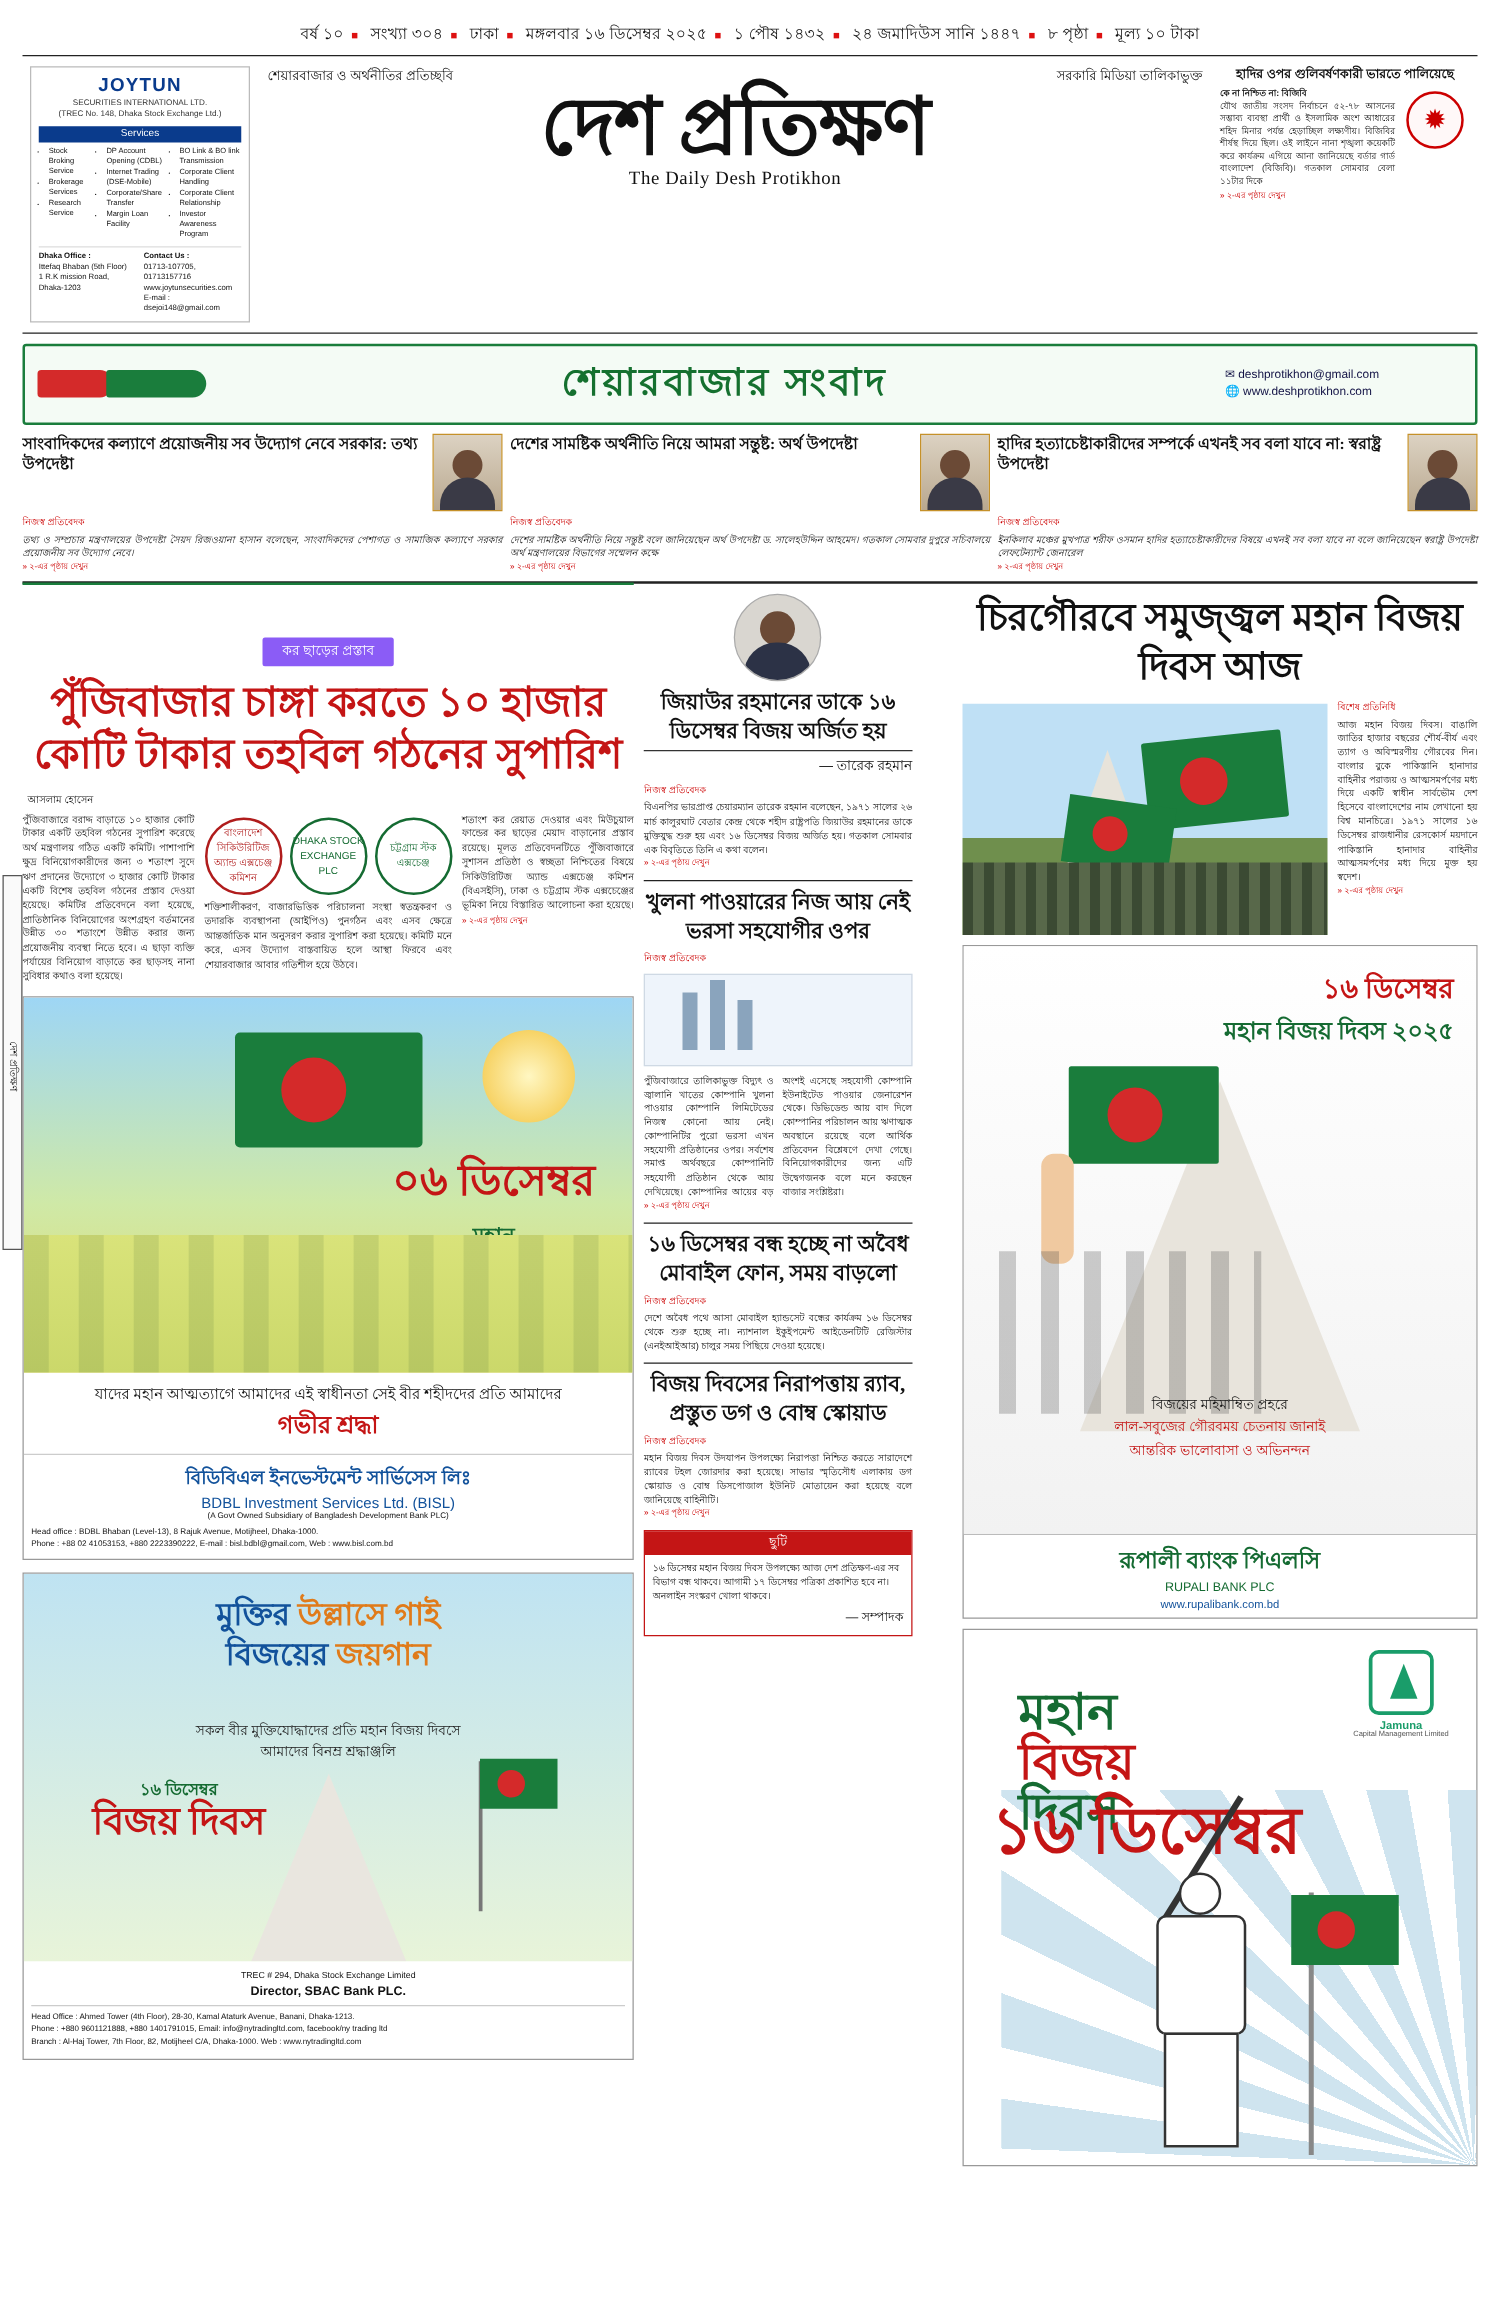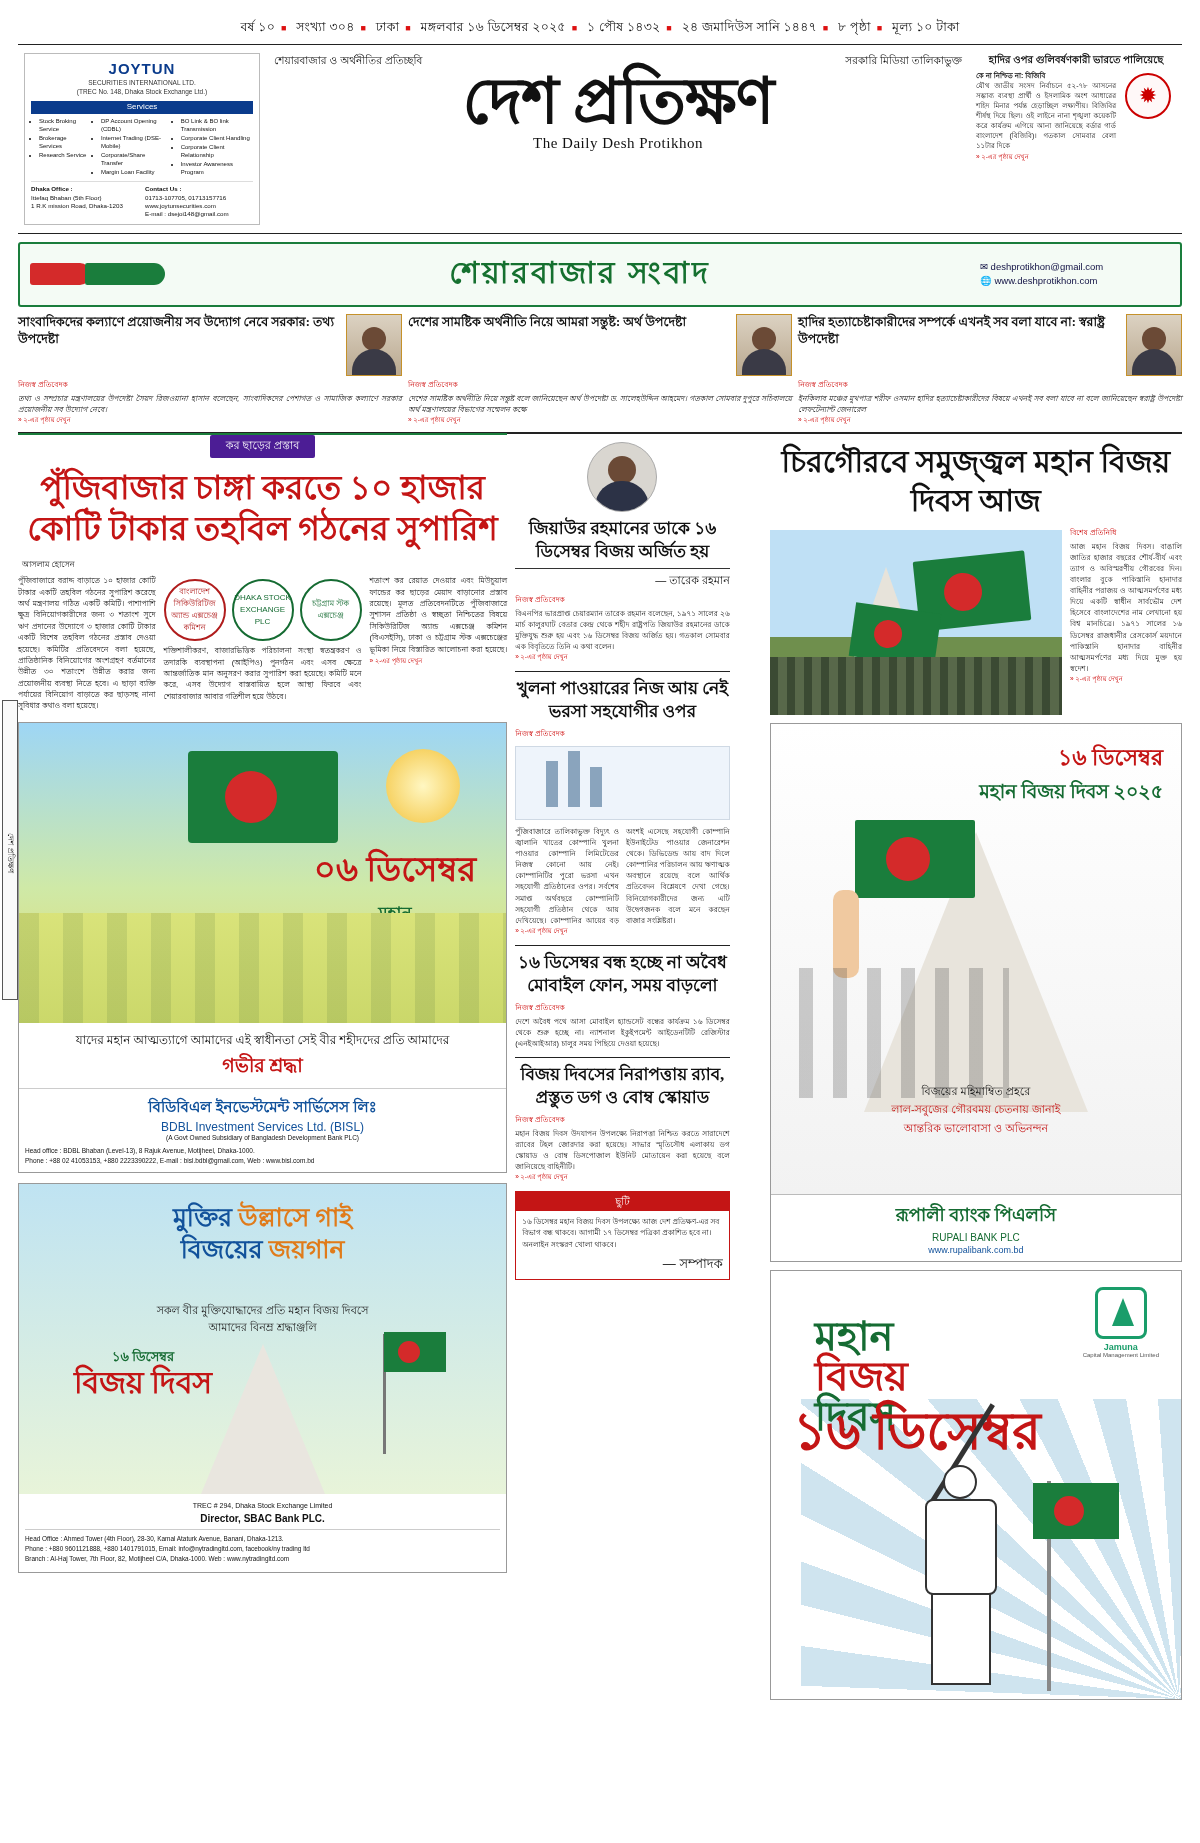--- a/index.html
+++ b/index.html
@@ -19,21 +19,21 @@
   }
   .dateline span { margin:0 3px; }
   .dateline .sq { color:#d11; font-size:9px; }
 
   .masthead {
     display:flex; align-items:stretch; gap:10px;
     border-top:1px solid #222; border-bottom:1px solid #222;
     padding:8px 6px;
   }
   .ad-box {
-    width:236px; border:1px solid #bbb; padding:5px 6px; font-size:7.5px;
+    width:176px; border:1px solid #bbb; padding:5px 6px; font-size:7.5px;
     line-height:1.35; background:#fff;
   }
   .ad-box .logo { text-align:center; font-weight:bold; font-size:15px; color:#0a3b8c; letter-spacing:1px; }
   .ad-box .logo small { display:block; font-size:6.5px; font-weight:normal; color:#333; letter-spacing:0; }
   .ad-box .srv { text-align:center; background:#0a3b8c; color:#fff; font-size:8px; margin:4px 0 3px; padding:1px 16px; }
   .ad-cols { display:flex; gap:4px; font-size:6px; }
   .ad-cols ul { margin:0; padding-left:8px; }
   .ad-cols li { margin-bottom:1px; }
   .ad-contact { margin-top:4px; font-size:6.2px; border-top:1px solid #ddd; padding-top:3px; }
 
@@ -81,21 +81,21 @@
   .byline { font-size:7.5px; color:#c00; margin:3px 0 2px; }
   .teaser p { margin:0; font-size:7.6px; line-height:1.45; text-align:justify;font-style:italic; }
 
   
   .grid { display:flex; gap:8px; margin-top:8px; }
   .col-left { width:490px; }
   .col-mid { width:215px; }
   .col-right { width:445px;padding-left:32px; }
 
   .kicker { text-align:center; }
-  .kicker span { display:inline-block; background:#4c1d95; color:#fff; font-size:11px; padding:2px 16px; border-radius:2px;}
+  .kicker span { display:inline-block; background:#8b5cf6; color:#fff; font-size:11px; padding:2px 16px; border-radius:2px;margin-top:42px;}
   .kicker-rule { border-top:2px solid #1a7d3c; margin-top:-9px; }
 
   .lead-head {
     font-family:"Liberation Serif", serif; text-align:center; color:#c41515;
     font-size:33px; font-weight:bold; line-height:1.25; margin:10px 0 8px;
   }
   .lead-byline { font-size:8px; margin:0 0 4px 4px; }
   .lead-cols { display:flex; gap:8px; font-size:7.6px; line-height:1.5; text-align:justify; }
   .lead-cols > div { flex:1; }
   .logos { display:flex; gap:6px; justify-content:center; margin:4px 0; }
@@ -148,21 +148,21 @@
   .mid-body.two { column-count:2; column-gap:7px; }
   .avatar-circle { width:70px; height:70px; border-radius:50%; margin:0 auto 4px; background:#d9d6d0; border:1px solid #aaa; position:relative; overflow:hidden;}
   .avatar-circle .h { position:absolute; left:50%; top:13px; transform:translateX(-50%); width:28px; height:28px; border-radius:50%; background:#6b4a36;}
   .avatar-circle .b { position:absolute; left:50%; bottom:0; transform:translateX(-50%); width:54px; height:30px; border-radius:26px 26px 0 0; background:#2c3246;}
   .quote-name { text-align:right; font-size:11px; border-top:1px solid #333; margin-top:4px; padding-top:3px;}
   .hr-blk { border-top:1px solid #222; margin:8px 0 6px;}
   .factory { width:100%; height:74px; background:#eef4fb; border:1px solid #cfd9e4; margin:6px 0; position:relative;}
   .factory .stack { position:absolute; bottom:12px; width:12px; background:#8aa4bd;}
   .notice { border:1px solid #c41515; padding:6px; margin-top:8px; font-size:7.4px; line-height:1.5; }
   .notice .nt { text-align:center; background:#c41515; color:#fff; font-size:10px; margin:-6px -6px 5px; padding:2px;}
-  .notice .sig { text-align:right; font-size:13px; margin-top:4px; }
+  .notice .sig { text-align:right; font-size:10px; margin-top:4px; }
 
   
   .vday-head { text-align:center; font-family:"Liberation Serif", serif; font-size:30px; font-weight:bold; line-height:1.3; color:#111; }
   .vday-photo { height:185px; margin-top:6px; position:relative; overflow:hidden; background:linear-gradient(#bfe0f5 0 58%, #6f8f4d 58% 100%);}
   .vday-photo .mon { position:absolute; left:28%; bottom:28%; width:0; height:0; border-left:34px solid transparent; border-right:34px solid transparent; border-bottom:96px solid #e7e3da;}
   .vday-photo .f1 { position:absolute; right:34px; top:26px; width:112px; height:70px; background:#1a7d3c; border-radius:2px; transform:rotate(-6deg);}
   .vday-photo .f1 .c { position:absolute; left:42%; top:50%; transform:translate(-50%,-50%); width:38px; height:38px; border-radius:50%; background:#d42a2a;}
   .vday-photo .f2 { position:absolute; right:124px; top:78px; width:86px; height:54px; background:#1a7d3c; transform:rotate(8deg);}
   .vday-photo .f2 .c { position:absolute; left:42%; top:50%; transform:translate(-50%,-50%); width:28px; height:28px; border-radius:50%; background:#d42a2a;}
   .vday-photo .crowd { position:absolute; left:0; bottom:0; width:100%; height:58px;

